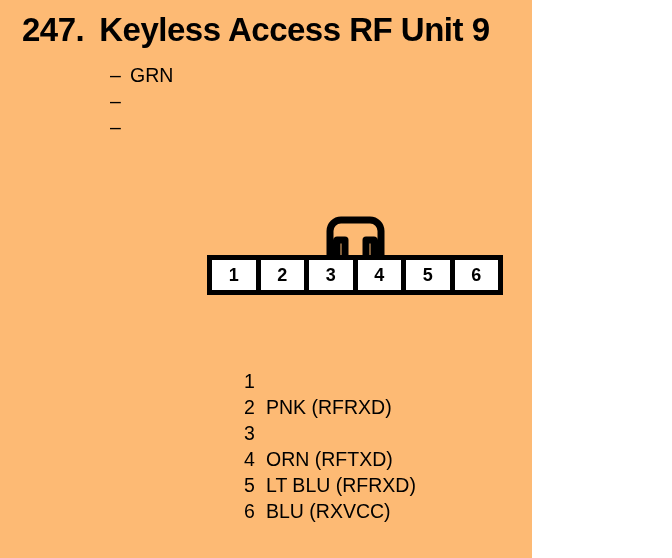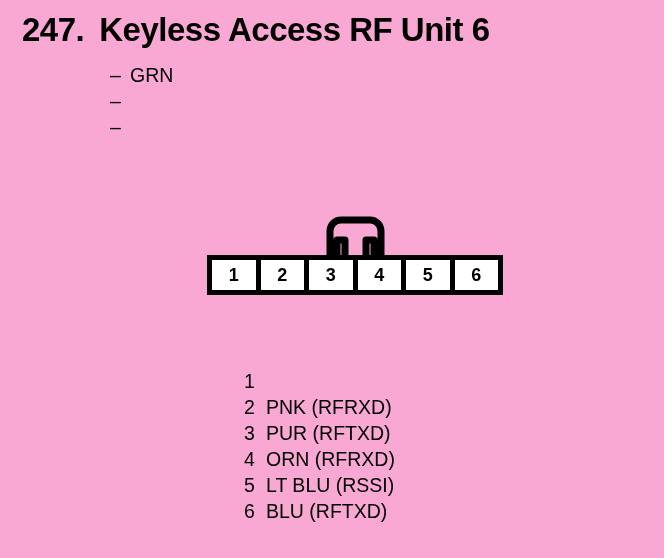--- a/index.html
+++ b/index.html
@@ -2,23 +2,23 @@
 <html><head>
 <meta charset="utf-8">
 <style>
   html, body {
     margin: 0;
     padding: 0;
     background: #ffffff;
   }
   #page {
     position: relative;
-    width: 664px;
+    width: 532px;
     height: 558px;
-    background: #f9a8d4;
+    background: #fdba74;
     overflow: hidden;
     font-family: "Liberation Sans", sans-serif;
     color: #000000;
     -webkit-font-smoothing: none;
   }
 
   
   #title-row {
     position: absolute;
     left: 22px;
@@ -124,21 +124,21 @@
   }
   .legend-desc { }
 </style>
 </head>
 <body>
 
 <div id="page">
 
   <div id="title-row">
     <span id="title-number">247.</span>
-    <span id="title-text">Keyless Access RF Unit 6</span>
+    <span id="title-text">Keyless Access RF Unit 9</span>
   </div>
 
   <div id="bullets">
     <div class="bullet-line">
       <span class="bullet-dash">–</span>
       <span class="bullet-label">GRN</span>
     </div>
     <div class="bullet-line">
       <span class="bullet-dash">–</span>
     </div>
@@ -183,29 +183,28 @@
   <div id="pin-legend">
     <div class="legend-row">
       <span class="legend-num">1</span>
     </div>
     <div class="legend-row">
       <span class="legend-num">2</span>
       <span class="legend-desc">PNK (RFRXD)</span>
     </div>
     <div class="legend-row">
       <span class="legend-num">3</span>
-      <span class="legend-desc">PUR (RFTXD)</span>
     </div>
     <div class="legend-row">
       <span class="legend-num">4</span>
-      <span class="legend-desc">ORN (RFRXD)</span>
+      <span class="legend-desc">ORN (RFTXD)</span>
     </div>
     <div class="legend-row">
       <span class="legend-num">5</span>
-      <span class="legend-desc">LT BLU (RSSI)</span>
+      <span class="legend-desc">LT BLU (RFRXD)</span>
     </div>
     <div class="legend-row">
       <span class="legend-num">6</span>
-      <span class="legend-desc">BLU (RFTXD)</span>
+      <span class="legend-desc">BLU (RXVCC)</span>
     </div>
   </div>
 
 </div>
 
 </body></html>

